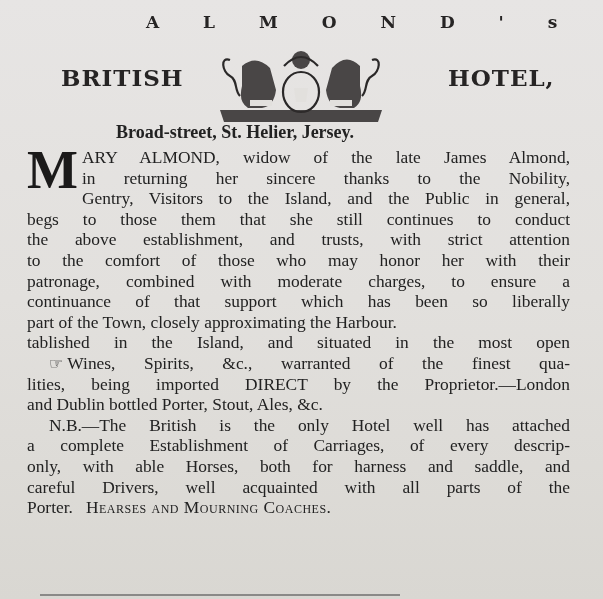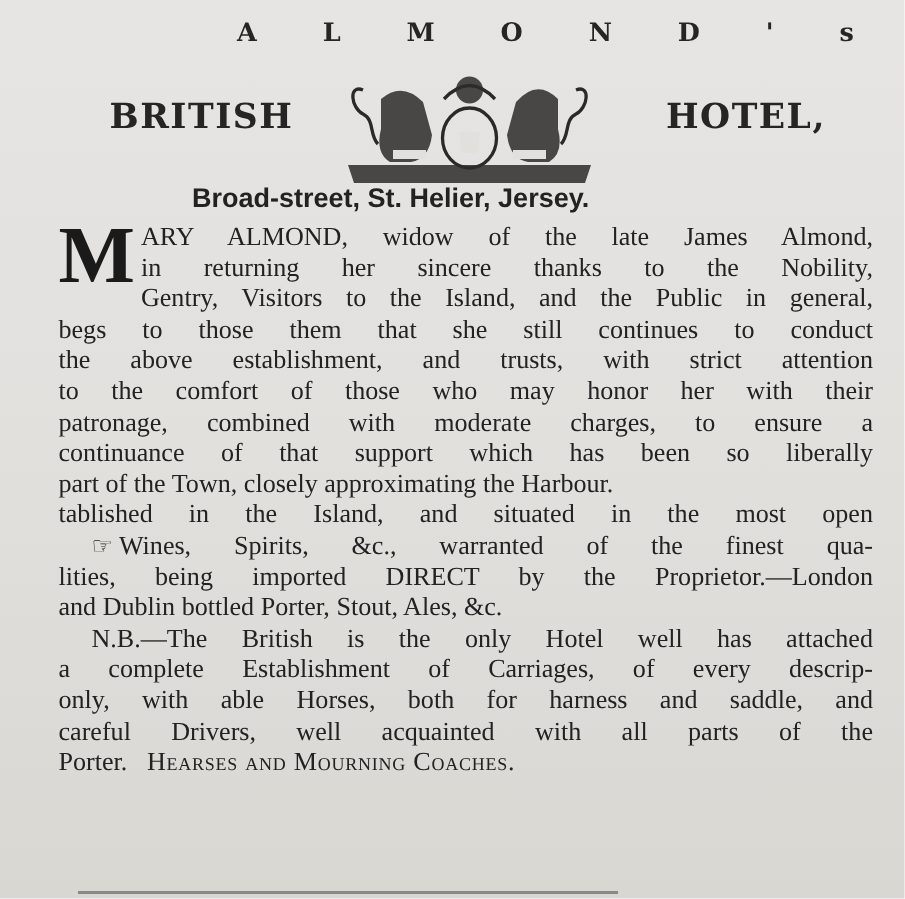--- a/index.html
+++ b/index.html
@@ -3,36 +3,36 @@
 <meta charset="utf-8">
 <style>
   html, body { margin:0; padding:0; }
   body {
     width:603px; height:599px; overflow:hidden;
     background: linear-gradient(180deg,#e7e5e4 0%,#e2e0dd 50%,#d9d7d2 100%);
     font-family: "DejaVu Serif", "Liberation Serif", serif;
     color:#1c1b1b;
     position:relative;
   }
-  .paper { position:absolute; inset:0;margin-left:12px; }
+  .paper { position:absolute; inset:0; }
   .title-top {
     position:absolute; left:146px; top:12px;
     font-family:"DejaVu Serif", serif; font-weight:bold;
     font-size:17px; letter-spacing:19px; color:#262424;
   }
   .british, .hotel {
     position:absolute; top:64px; font-family:"DejaVu Serif", serif;
     font-weight:bold; font-size:23px; letter-spacing:1px; color:#262424;
   }
   .british { left:61px; }
-  .hotel { left:432px;text-align:center; }
+  .hotel { left:448px;text-align:center; }
   .crest { position:absolute; left:212px; top:46px; width:178px; height:80px; }
   .address {
     position:absolute; left:116px; top:122px;
-    font-family:Liberation Sans, sans-serif; font-weight:bold; font-size:18px; color:#222;
+    font-family:Liberation Serif, serif; font-weight:bold; font-size:18px; color:#222;
   }
   .body-text {
     position:absolute; left:27px; top:147px; width:543px;
     font-family:"Liberation Serif", serif; font-size:17.4px; line-height:20.6px;
     text-align:justify; color:#222;
   }
   .line { display:block; text-align:justify; text-align-last:justify; white-space:nowrap; height:20.6px; }
   .line.last { text-align-last:left; }
   .dropcap {
     float:left; font-size:54px; line-height:42px; margin:2px 4px 0 0;

